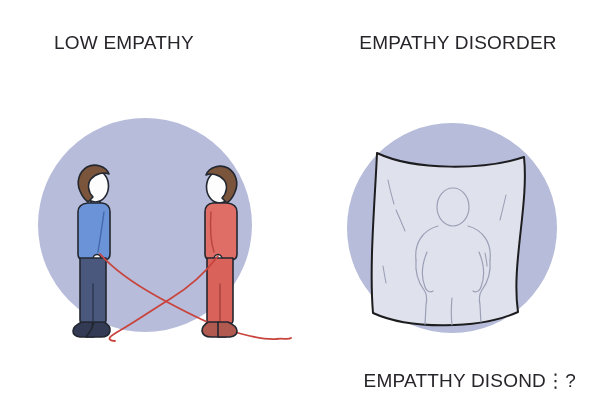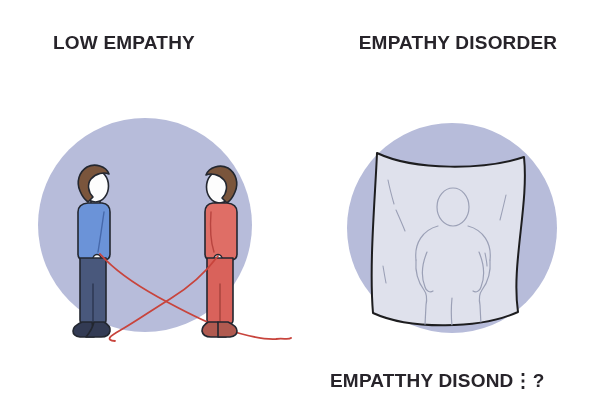--- a/index.html
+++ b/index.html
@@ -3,31 +3,31 @@
 <meta charset="utf-8">
 <style>
   html,body{margin:0;padding:0;}
   body{
     width:600px;height:420px;position:relative;overflow:hidden;
     background:var(--c-page-bg,#ffffff);
     font-family:"Liberation Sans", sans-serif;
   }
   .title{
     position:absolute;top:32px;height:22px;
-    font-size:19px;font-weight:700;letter-spacing:.2px;
+    font-size:19px;font-weight:400;letter-spacing:.2px;
     color:var(--c-title-text,#27242a);
     text-align:center;white-space:nowrap;
   }
   .title.left{left:14px;width:220px;}
   .title.right{left:348px;width:220px;}
   .caption{
     position:absolute;top:369px;left:330px;width:246px;height:22px;
-    font-size:19px;font-weight:700;letter-spacing:.2px;
+    font-size:19px;font-weight:400;letter-spacing:.2px;
     color:var(--c-title-text,#27242a);
-    text-align:left;white-space:nowrap;
+    text-align:right;white-space:nowrap;
   }
   svg{position:absolute;display:block;}
   #svg-left{left:20px;top:100px;}
   #svg-right{left:330px;top:100px;}
 </style>
 </head>
 <body>
 
 <div class="title left">LOW EMPATHY</div>
 

